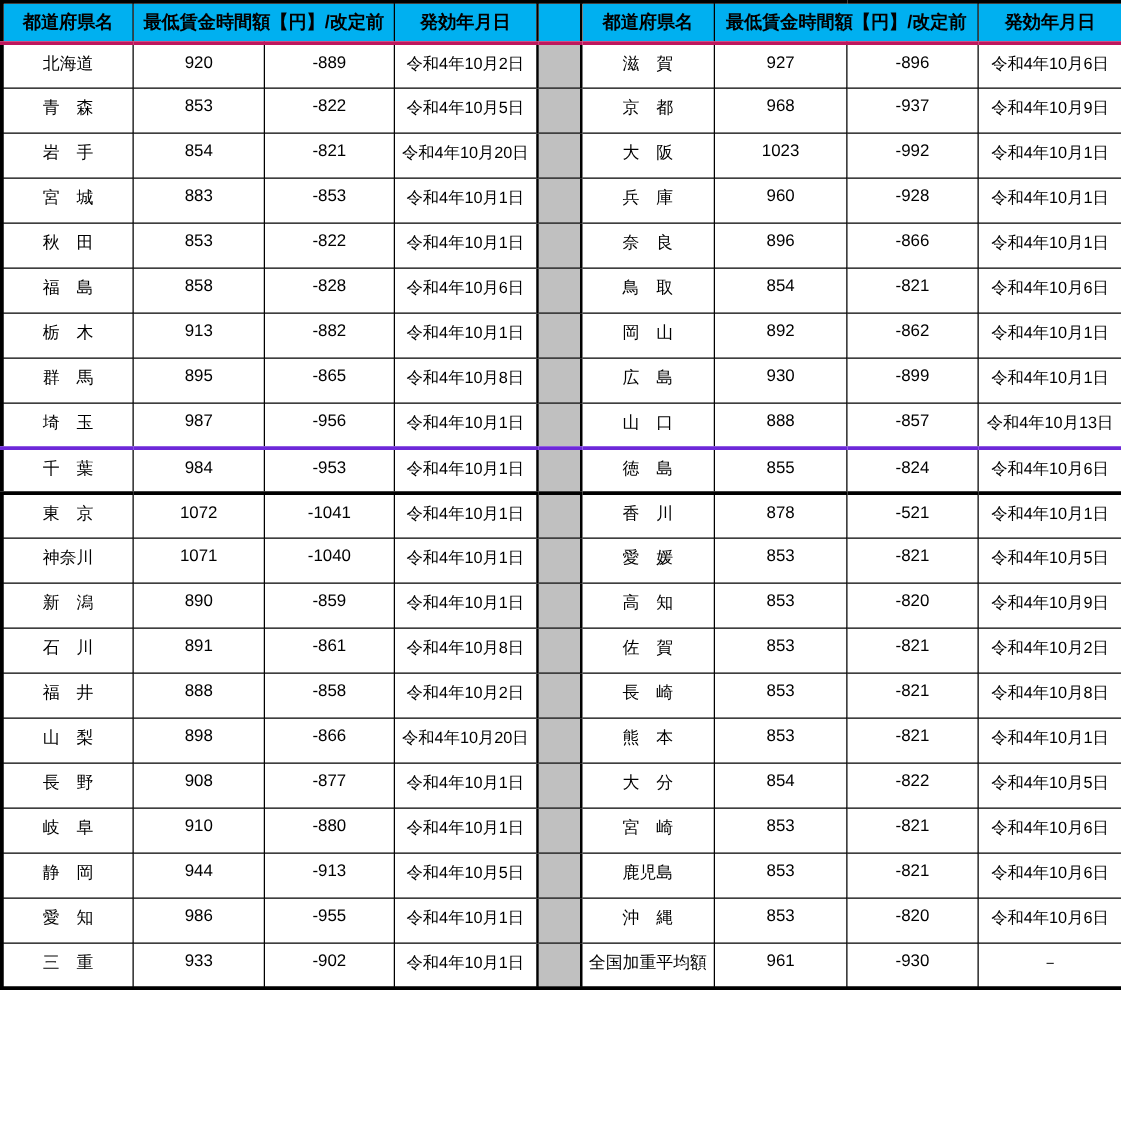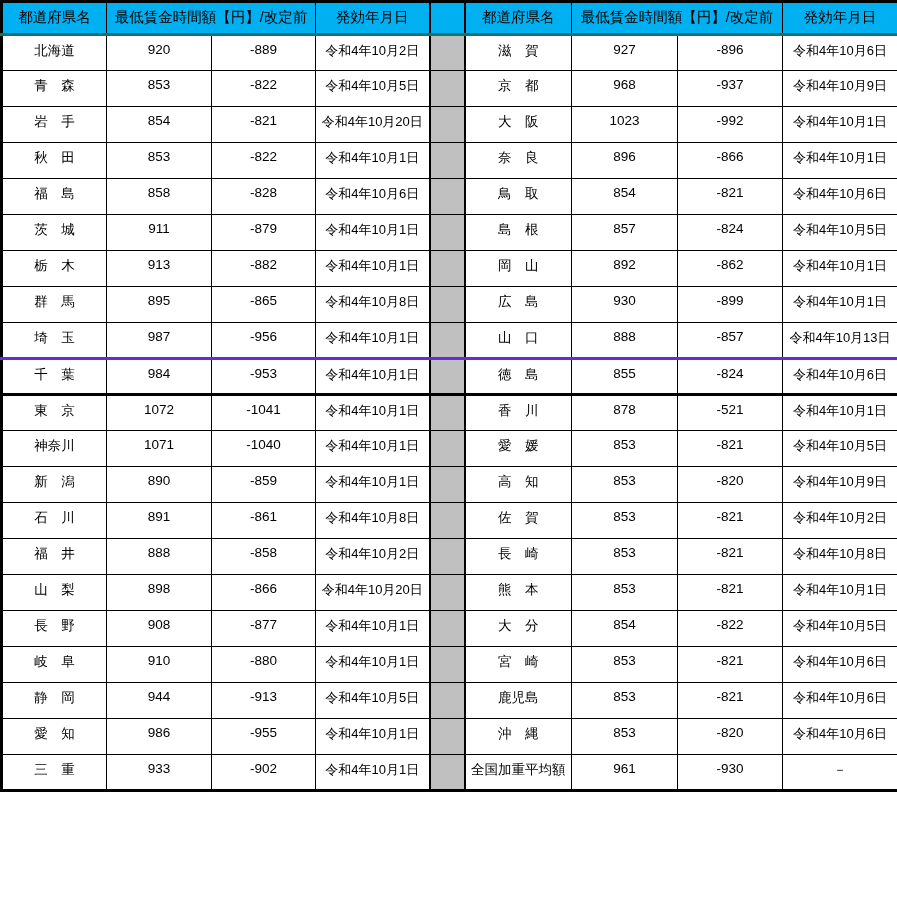--- a/index.html
+++ b/index.html
@@ -17,25 +17,25 @@
   .wage-table th, .wage-table td {
     border: 1px solid #000000;
     overflow: hidden;
     white-space: nowrap;
     text-align: center;
     vertical-align: top;
     color: #000000;
   }
   .wage-table th {
     background: #00b0f0;
-    font-weight: normal;
+    font-weight: bold;
     font-size: 14.5px;
     height: 33px;
     padding-top: 5px;
-    border-bottom: 3px solid #0f766e;
+    border-bottom: 3px solid #be185d;
   }
   .wage-table td {
     background: #ffffff;
     font-size: 13.5px;
     height: 36px;
     padding-top: 6px;
   }
   .wage-table td.sep, .wage-table th.sep {
     border-left: 2px solid #000000;
     border-right: 2px solid #000000;
@@ -102,51 +102,51 @@
         <td data-name="wage-cell-left">854</td>
         <td data-name="prev-wage-cell-left">-821</td>
         <td data-name="date-cell">令和4年10月20日</td>
         <td data-name="separator-cell" class="sep"></td>
         <td data-name="prefecture-cell-right">大　阪</td>
         <td data-name="wage-cell-right">1023</td>
         <td data-name="prev-wage-cell-right">-992</td>
         <td data-name="date-cell">令和4年10月1日</td>
       </tr>
       <tr data-name="table-row">
+        <td data-name="prefecture-cell-left">宮　城</td>
+        <td data-name="wage-cell-left">883</td>
+        <td data-name="prev-wage-cell-left">-853</td>
+        <td data-name="date-cell">令和4年10月1日</td>
+        <td data-name="separator-cell" class="sep"></td>
+        <td data-name="prefecture-cell-right">兵　庫</td>
+        <td data-name="wage-cell-right">960</td>
+        <td data-name="prev-wage-cell-right">-928</td>
+        <td data-name="date-cell">令和4年10月1日</td>
+      </tr>
+      <tr data-name="table-row">
         <td data-name="prefecture-cell-left">秋　田</td>
         <td data-name="wage-cell-left">853</td>
         <td data-name="prev-wage-cell-left">-822</td>
         <td data-name="date-cell">令和4年10月1日</td>
         <td data-name="separator-cell" class="sep"></td>
         <td data-name="prefecture-cell-right">奈　良</td>
         <td data-name="wage-cell-right">896</td>
         <td data-name="prev-wage-cell-right">-866</td>
         <td data-name="date-cell">令和4年10月1日</td>
       </tr>
       <tr data-name="table-row">
         <td data-name="prefecture-cell-left">福　島</td>
         <td data-name="wage-cell-left">858</td>
         <td data-name="prev-wage-cell-left">-828</td>
         <td data-name="date-cell">令和4年10月6日</td>
         <td data-name="separator-cell" class="sep"></td>
         <td data-name="prefecture-cell-right">鳥　取</td>
         <td data-name="wage-cell-right">854</td>
         <td data-name="prev-wage-cell-right">-821</td>
         <td data-name="date-cell">令和4年10月6日</td>
-      </tr>
-      <tr data-name="table-row">
-        <td data-name="prefecture-cell-left">茨　城</td>
-        <td data-name="wage-cell-left">911</td>
-        <td data-name="prev-wage-cell-left">-879</td>
-        <td data-name="date-cell">令和4年10月1日</td>
-        <td data-name="separator-cell" class="sep"></td>
-        <td data-name="prefecture-cell-right">島　根</td>
-        <td data-name="wage-cell-right">857</td>
-        <td data-name="prev-wage-cell-right">-824</td>
-        <td data-name="date-cell">令和4年10月5日</td>
       </tr>
       <tr data-name="table-row">
         <td data-name="prefecture-cell-left">栃　木</td>
         <td data-name="wage-cell-left">913</td>
         <td data-name="prev-wage-cell-left">-882</td>
         <td data-name="date-cell">令和4年10月1日</td>
         <td data-name="separator-cell" class="sep"></td>
         <td data-name="prefecture-cell-right">岡　山</td>
         <td data-name="wage-cell-right">892</td>
         <td data-name="prev-wage-cell-right">-862</td>

